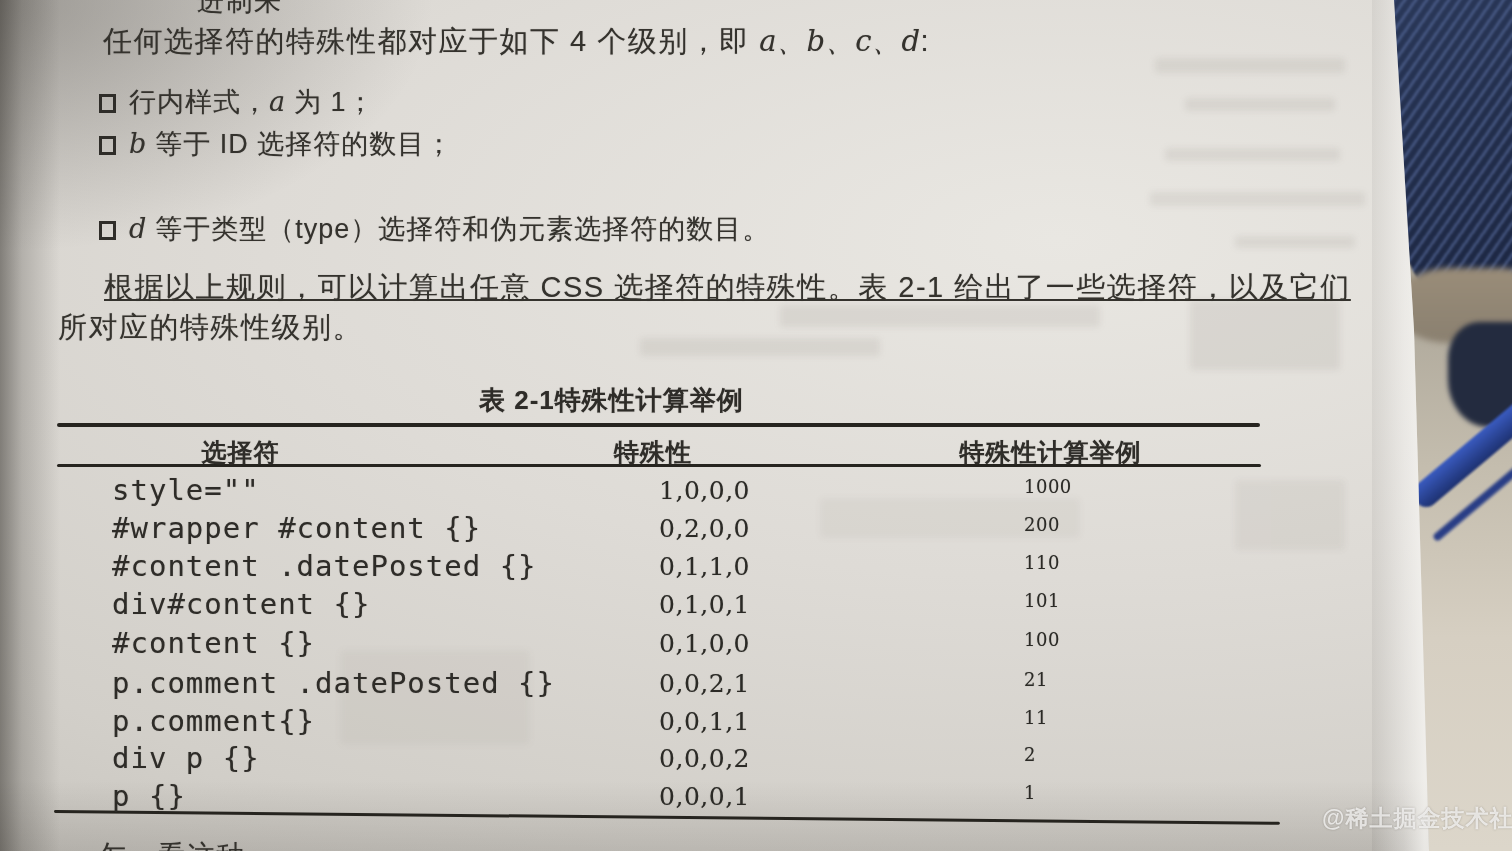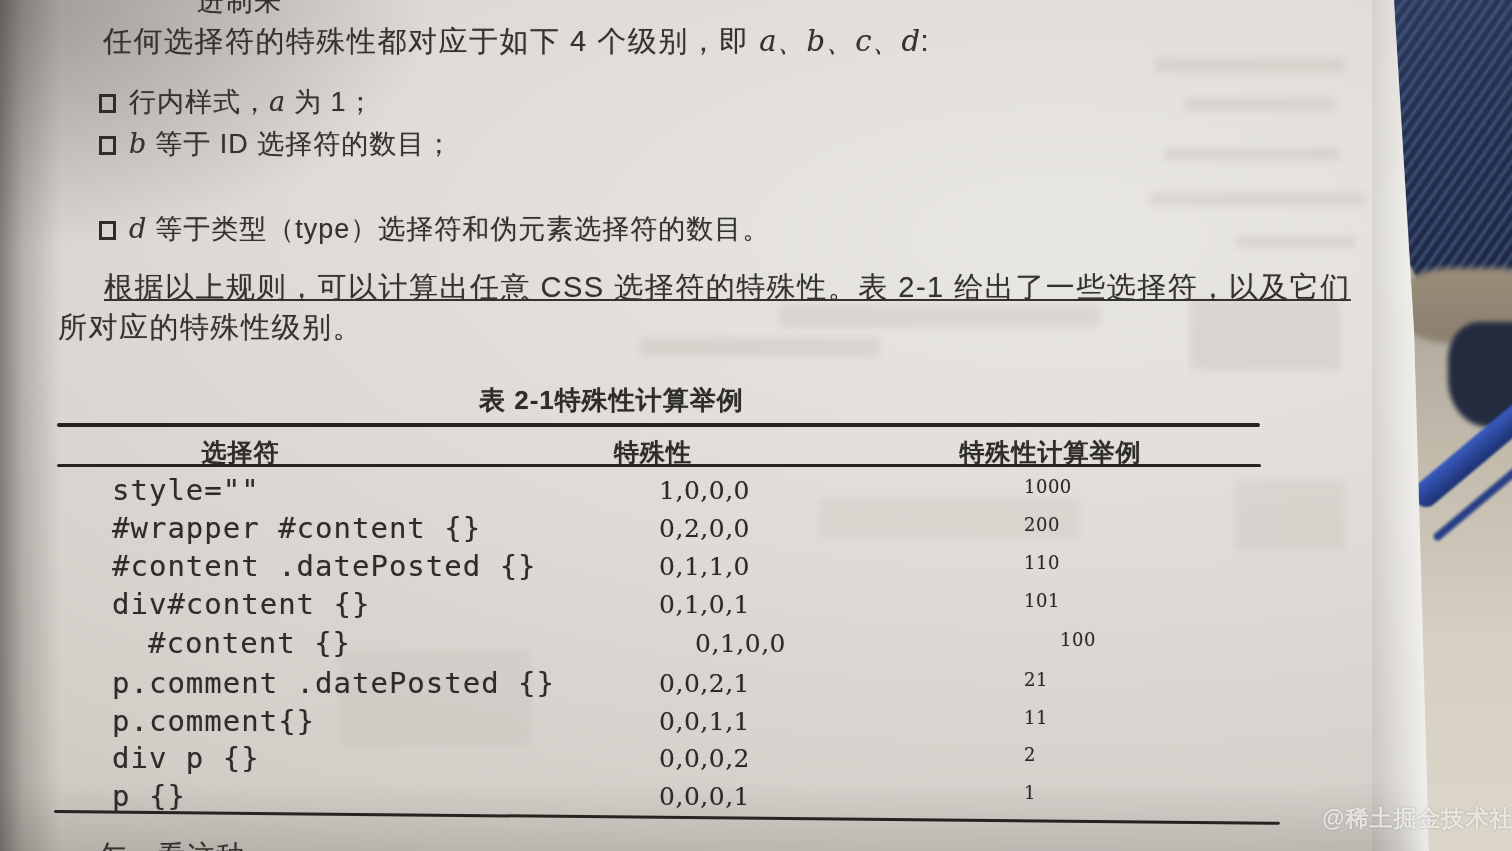--- a/index.html
+++ b/index.html
@@ -154,21 +154,21 @@
     <div class="t-row" style="top:552px;">
       <span class="cell sel code">#content .datePosted {}</span>
       <span class="cell spec num">0,1,1,0</span>
       <span class="cell dec num">110</span>
     </div>
     <div class="t-row" style="top:590px;">
       <span class="cell sel code">div#content {}</span>
       <span class="cell spec num">0,1,0,1</span>
       <span class="cell dec num">101</span>
     </div>
-    <div class="t-row" style="top:629px;margin-left:36px;">
+    <div class="t-row" style="top:629px;">
       <span class="cell sel code">#content {}</span>
       <span class="cell spec num">0,1,0,0</span>
       <span class="cell dec num">100</span>
     </div>
     <div class="t-row" style="top:669px;">
       <span class="cell sel code">p.comment .datePosted {}</span>
       <span class="cell spec num">0,0,2,1</span>
       <span class="cell dec num">21</span>
     </div>
     <div class="t-row" style="top:707px;">

